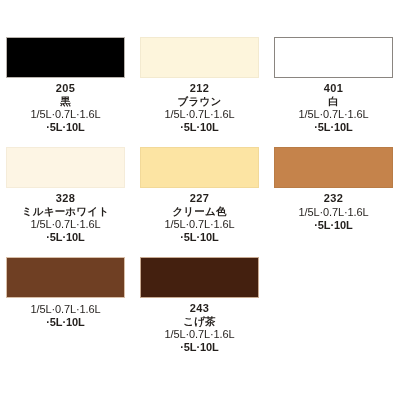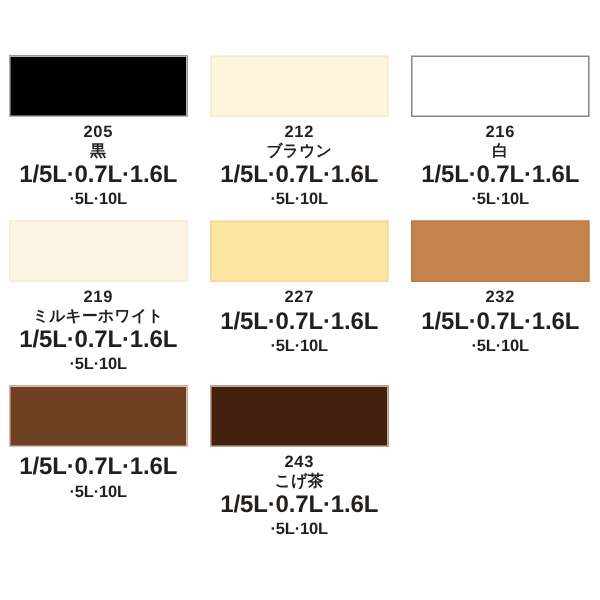--- a/index.html
+++ b/index.html
@@ -51,22 +51,22 @@
     letter-spacing: 0.4px;
     color: #231f1c;
   }
   .name {
     font-size: 10.5px;
     font-weight: 700;
     color: #231f1c;
     letter-spacing: 0.2px;
   }
   .sizes {
-    font-size: 16px;
-    font-weight: 700;
+    font-size: 11px;
+    font-weight: 400;
     color: #231f1c;
     letter-spacing: -0.1px;
     padding-top: 1px;
   }
   .sizes-line2 {
     font-size: 11px;
     font-weight: 700;
     color: #231f1c;
     letter-spacing: -0.1px;
   }
@@ -96,41 +96,42 @@
         <div class="code">212</div>
         <div class="name">ブラウン</div>
         <div class="sizes">1/5L·0.7L·1.6L</div>
         <div class="sizes-line2">·5L·10L</div>
       </div>
     </div>
 
     <div class="swatch-cell">
       <div class="chip" style="background:#ffffff;border-color:#8a8580;"></div>
       <div class="caption">
-        <div class="code">216</div>
+        <div class="code">401</div>
         <div class="name">白</div>
         <div class="sizes">1/5L·0.7L·1.6L</div>
         <div class="sizes-line2">·5L·10L</div>
       </div>
     </div>
 
     <div class="swatch-cell">
       <div class="chip" style="background:#fdf5e4;border-color:#f5ecd9;"></div>
       <div class="caption">
-        <div class="code">219</div>
+        <div class="code">328</div>
         <div class="name">ミルキーホワイト</div>
         <div class="sizes">1/5L·0.7L·1.6L</div>
         <div class="sizes-line2">·5L·10L</div>
       </div>
     </div>
 
     <div class="swatch-cell">
       <div class="chip" style="background:#fce4a3;border-color:#f2d999;"></div>
       <div class="caption">
         <div class="code">227</div>
+        <div class="name">クリーム色</div>
         <div class="sizes">1/5L·0.7L·1.6L</div>
         <div class="sizes-line2">·5L·10L</div>
       </div>
     </div>
 
     <div class="swatch-cell">
       <div class="chip" style="background:#c5834b;border-color:#b97c46;"></div>
       <div class="caption">
         <div class="code">232</div>
         <div class="sizes">1/5L·0.7L·1.6L</div>

